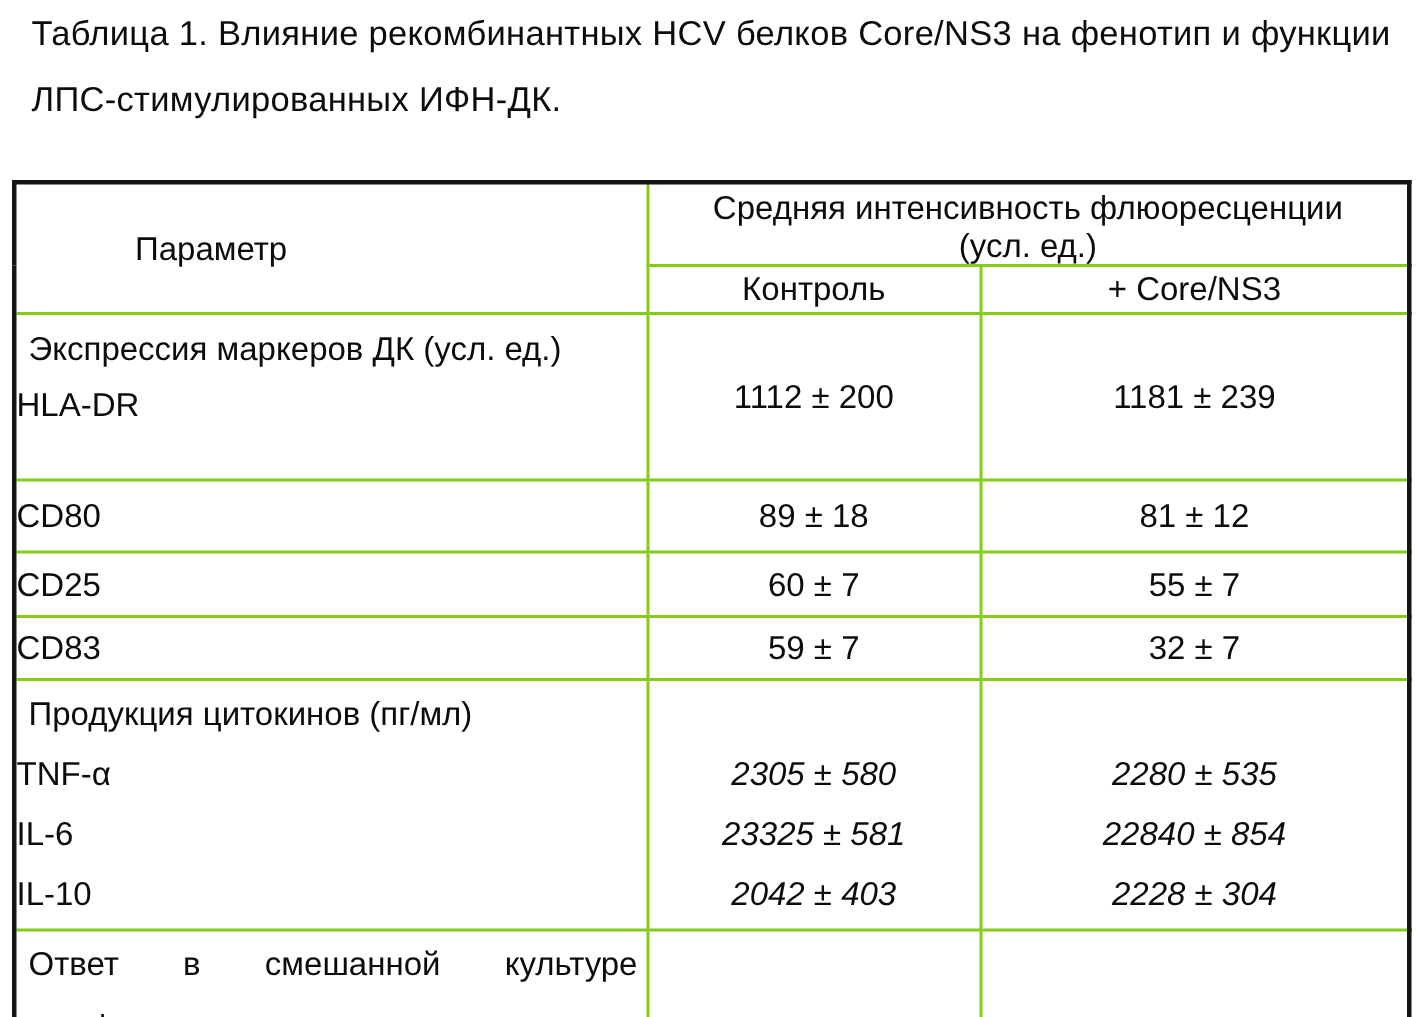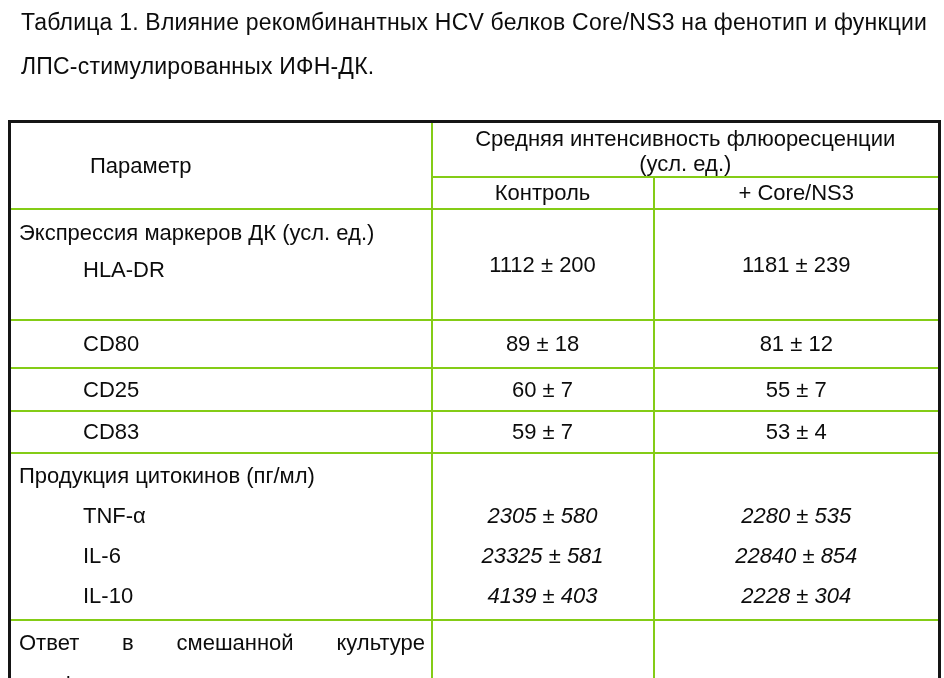--- a/index.html
+++ b/index.html
@@ -73,21 +73,20 @@
   .label-cell {
     vertical-align: top;
     padding-top: 6px !important;
   }
   .sec-label {
     padding-left: 8px;
     line-height: 34px;
     white-space: nowrap;
   }
   .sub-label {
-    padding-left: 72px;
     line-height: 40px;
     white-space: nowrap;
   }
   .cyt-cell {
     vertical-align: top;
     padding-top: 2px !important;
   }
   .cyt-line {
     height: 40px;
     line-height: 40px;
@@ -165,35 +164,35 @@
         </td>
         <td class="center-cell">60 ± 7</td>
         <td class="center-cell">55 ± 7</td>
       </tr>
 
       <tr class="r-cd83">
         <td>
           <div class="sub-label">CD83</div>
         </td>
         <td class="center-cell">59 ± 7</td>
-        <td class="center-cell">53 ± 4</td>
+        <td class="center-cell">32 ± 7</td>
       </tr>
 
       <tr class="r-cytokines">
         <td class="cyt-cell">
           <div class="cyt-line sec-label">Продукция цитокинов (пг/мл)</div>
           <div class="cyt-line sub-label">TNF-α</div>
           <div class="cyt-line sub-label">IL-6</div>
           <div class="cyt-line sub-label">IL-10</div>
         </td>
         <td class="cyt-cell">
           <div class="cyt-line"></div>
           <div class="cyt-line val">2305 ± 580</div>
           <div class="cyt-line val">23325 ± 581</div>
-          <div class="cyt-line val">4139 ± 403</div>
+          <div class="cyt-line val">2042 ± 403</div>
         </td>
         <td class="cyt-cell">
           <div class="cyt-line"></div>
           <div class="cyt-line val">2280 ± 535</div>
           <div class="cyt-line val">22840 ± 854</div>
           <div class="cyt-line val">2228 ± 304</div>
         </td>
       </tr>
 
       <tr class="r-mlr">

